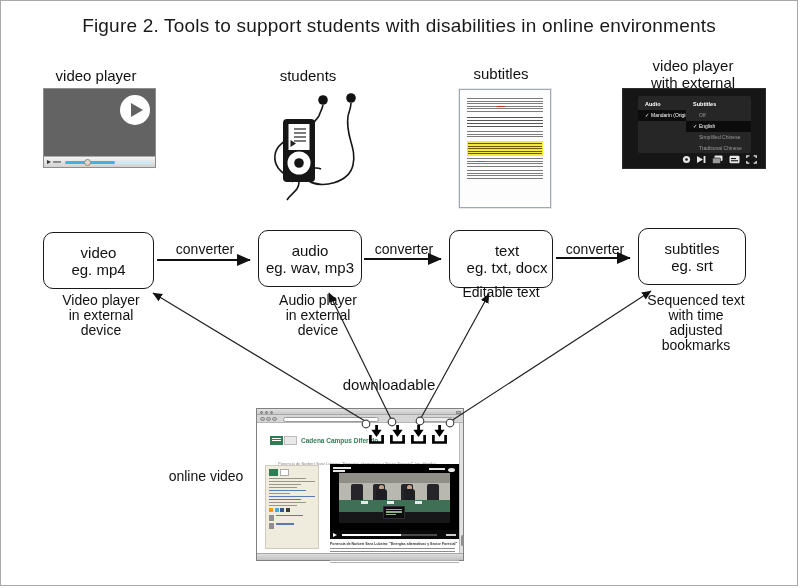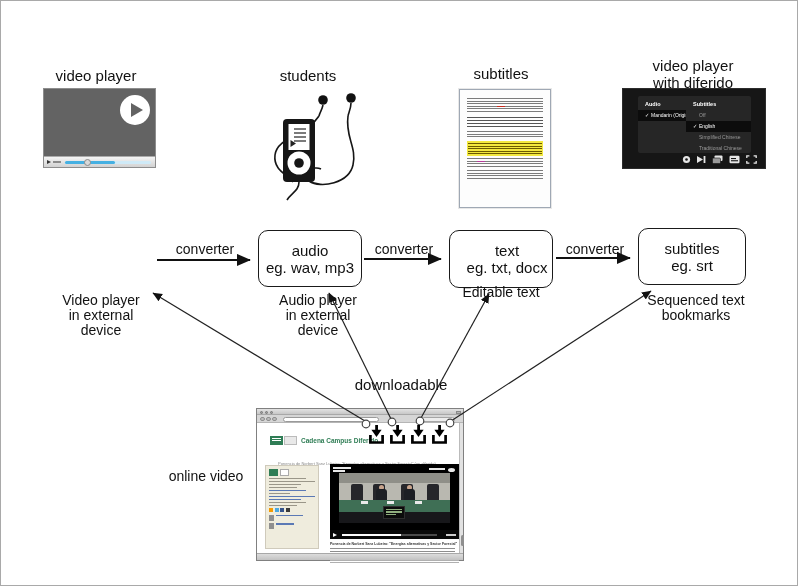--- a/index.html
+++ b/index.html
@@ -103,27 +103,28 @@
   .bw-vcap { position:absolute; left:73px; top:119px; width:129px; font-size:3.5px; font-weight:bold; color:#333; white-space:nowrap; overflow:hidden; }
   .bw-para1 { position:absolute; left:73px; top:125px; width:125px; height:5px; background:repeating-linear-gradient(to bottom,#8d8d8d 0,#8d8d8d 1px,transparent 1px,transparent 2.6px); }
   .bw-para2 { position:absolute; left:73px; top:132px; width:129px; height:10px; background:repeating-linear-gradient(to bottom,#b0b0b0 0,#b0b0b0 1px,transparent 1px,transparent 2.4px); }
   .bw-scroll { position:absolute; right:0; top:0; width:4px; height:130px; background:#e2e2e2; border-left:.5px solid #bbb; }
   .bw-thumb { position:absolute; left:.5px; top:112px; width:3px; height:11px; background:#8f8f8f; border-radius:2px; }
   .bw-foot { position:relative; height:7px; background:linear-gradient(#dcdcdc,#c2c2c2); border-top:1px solid #a8a8a8; }
 
   .dlicon { width:15px; height:19px; }
 
   svg.overlay { position:absolute; left:0; top:0; z-index:5; pointer-events:none; }
-  .txt-top { z-index:6;margin-left:12px; }
+  .txt-top { z-index:6; }
 </style>
 </head>
 <body>
 
 <div class="page">
 
+  <div class="abs fig-title">Figure 2. Tools to support students with disabilities in online environments</div>
 
   <div class="abs illu-label" style="left:95px; top:66px; transform:translateX(-50%);">video player</div>
   <div class="abs vp">
     <div class="vp-screen"></div>
     <div class="vp-play"></div>
     <div class="vp-bar">
       <div class="vp-tri"></div>
       <div class="vp-time"></div>
       <div class="vp-track">
         <div class="vp-fill"></div>
@@ -167,21 +168,21 @@
         <div class="hl-inner"></div>
       </div>
     <div class="tl" style="height:9px;">
       <span class="red-dot" style="left:10px; top:2.6px; background:#b53a9a;"></span>
     </div>
     <div class="tl" style="height:9px; margin-top:3px;"></div>
   </div>
 
   <div class="abs illu-label" style="left:692px; top:56px; transform:translateX(-50%); line-height:17px;">
     <div>video player</div>
-    <div>with diferido</div>
+    <div>with external</div>
   </div>
   <div class="abs nx">
     <div class="nx-menu">
       <div class="nx-col audio">
         <div class="nx-head">Audio</div>
         <div class="nx-opt sel">
           <span class="nx-check">✓</span><span>Mandarin (Original)</span>
         </div>
       </div>
       <div class="nx-col">
@@ -217,20 +218,24 @@
         <rect x="0.5" y="0.8" width="10" height="7.4" rx="1.2" fill="#e6e6e6"></rect>
           <rect x="2" y="3" width="5" height="1.1" fill="#161616"></rect>
           <rect x="2" y="5.2" width="7" height="1.1" fill="#161616"></rect>
       </svg>
       <svg width="11" height="9" viewBox="0 0 11 9">
         <path d="M0.8,3 V0.8 H3.4 M7.6,0.8 H10.2 V3 M10.2,6 V8.2 H7.6 M3.4,8.2 H0.8 V6" fill="none" stroke="#e6e6e6" stroke-width="1.3"></path>
       </svg>
     </div>
   </div>
 
+  <div class="abs fbox" style="left:42px; top:231px; width:111px; height:57px;">
+    <div>video</div>
+    <div>eg. mp4</div>
+  </div>
   <div class="abs fbox" style="left:257px; top:229px; width:104px; height:57px;">
     <div>audio</div>
     <div>eg. wav, mp3</div>
   </div>
   <div class="abs fbox" style="left:448px; top:229px; width:104px; height:58px;padding-left:12px;">
     <div>text</div>
     <div>eg. txt, docx</div>
   </div>
   <div class="abs fbox" style="left:637px; top:227px; width:108px; height:57px;">
     <div>subtitles</div>
@@ -251,20 +256,21 @@
     <div>in external</div>
     <div>device</div>
   </div>
   <div class="abs cap" style="left:500px; top:284px;">
     <div>Editable text</div>
     <div></div>
     <div></div>
   </div>
   <div class="abs cap" style="left:695px; top:292px;">
     <div>Sequenced text</div>
+    <div>with time adjusted</div>
     <div>bookmarks</div>
   </div>
 
   <div class="abs dl-label txt-top" style="left:388px; top:375px;">downloadable</div>
   <div class="abs oc-label" style="left:205px; top:467px;">online video</div>
 
   <svg class="overlay" width="798" height="586" viewBox="0 0 798 586">
     <defs>
       <marker id="ah" markerWidth="9" markerHeight="8" refX="7.5" refY="3.5" orient="auto">
         <path d="M0,0 L8,3.5 L0,7 z" fill="#111"></path>

